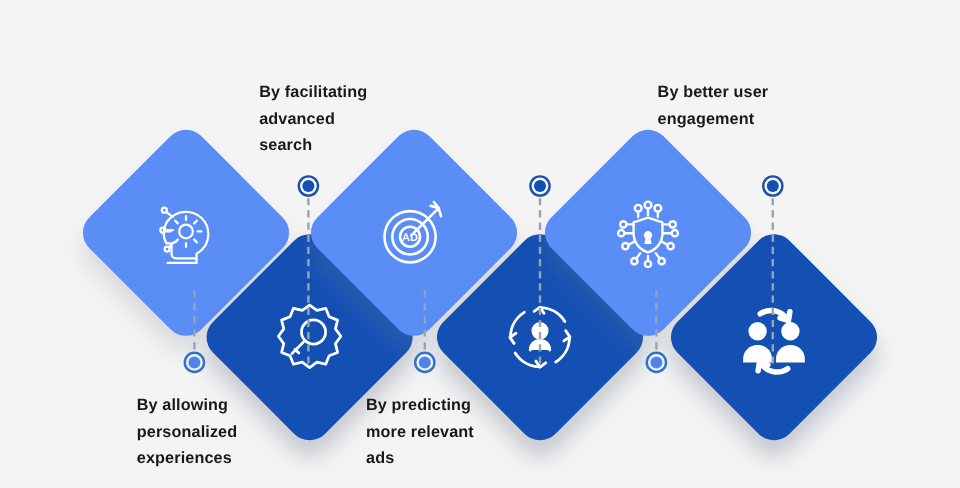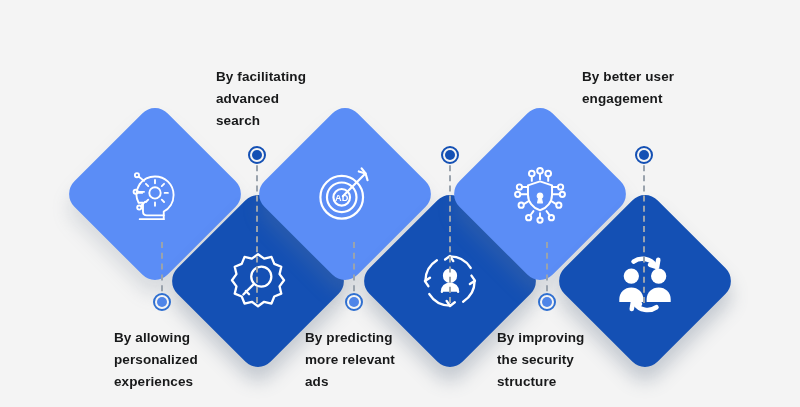--- a/index.html
+++ b/index.html
@@ -227,20 +227,17 @@
 
   <div class="label" style="left:114px;top:327px;width:130px;">By allowing
 personalized
 experiences</div>
 
   <div class="label" style="left:305px;top:327px;width:135px;">By predicting
 more relevant
 ads</div>
 
 
-  <div class="label" style="left:497px;top:327px;width:130px;">By improving
-the security
-structure</div>
-
-  <div class="label" style="left:582px;top:66px;width:140px;">By better user
+
+  <div class="label" style="left:548px;top:66px;width:140px;">By better user
 engagement</div>
 
 </div>
 
 </body></html>

